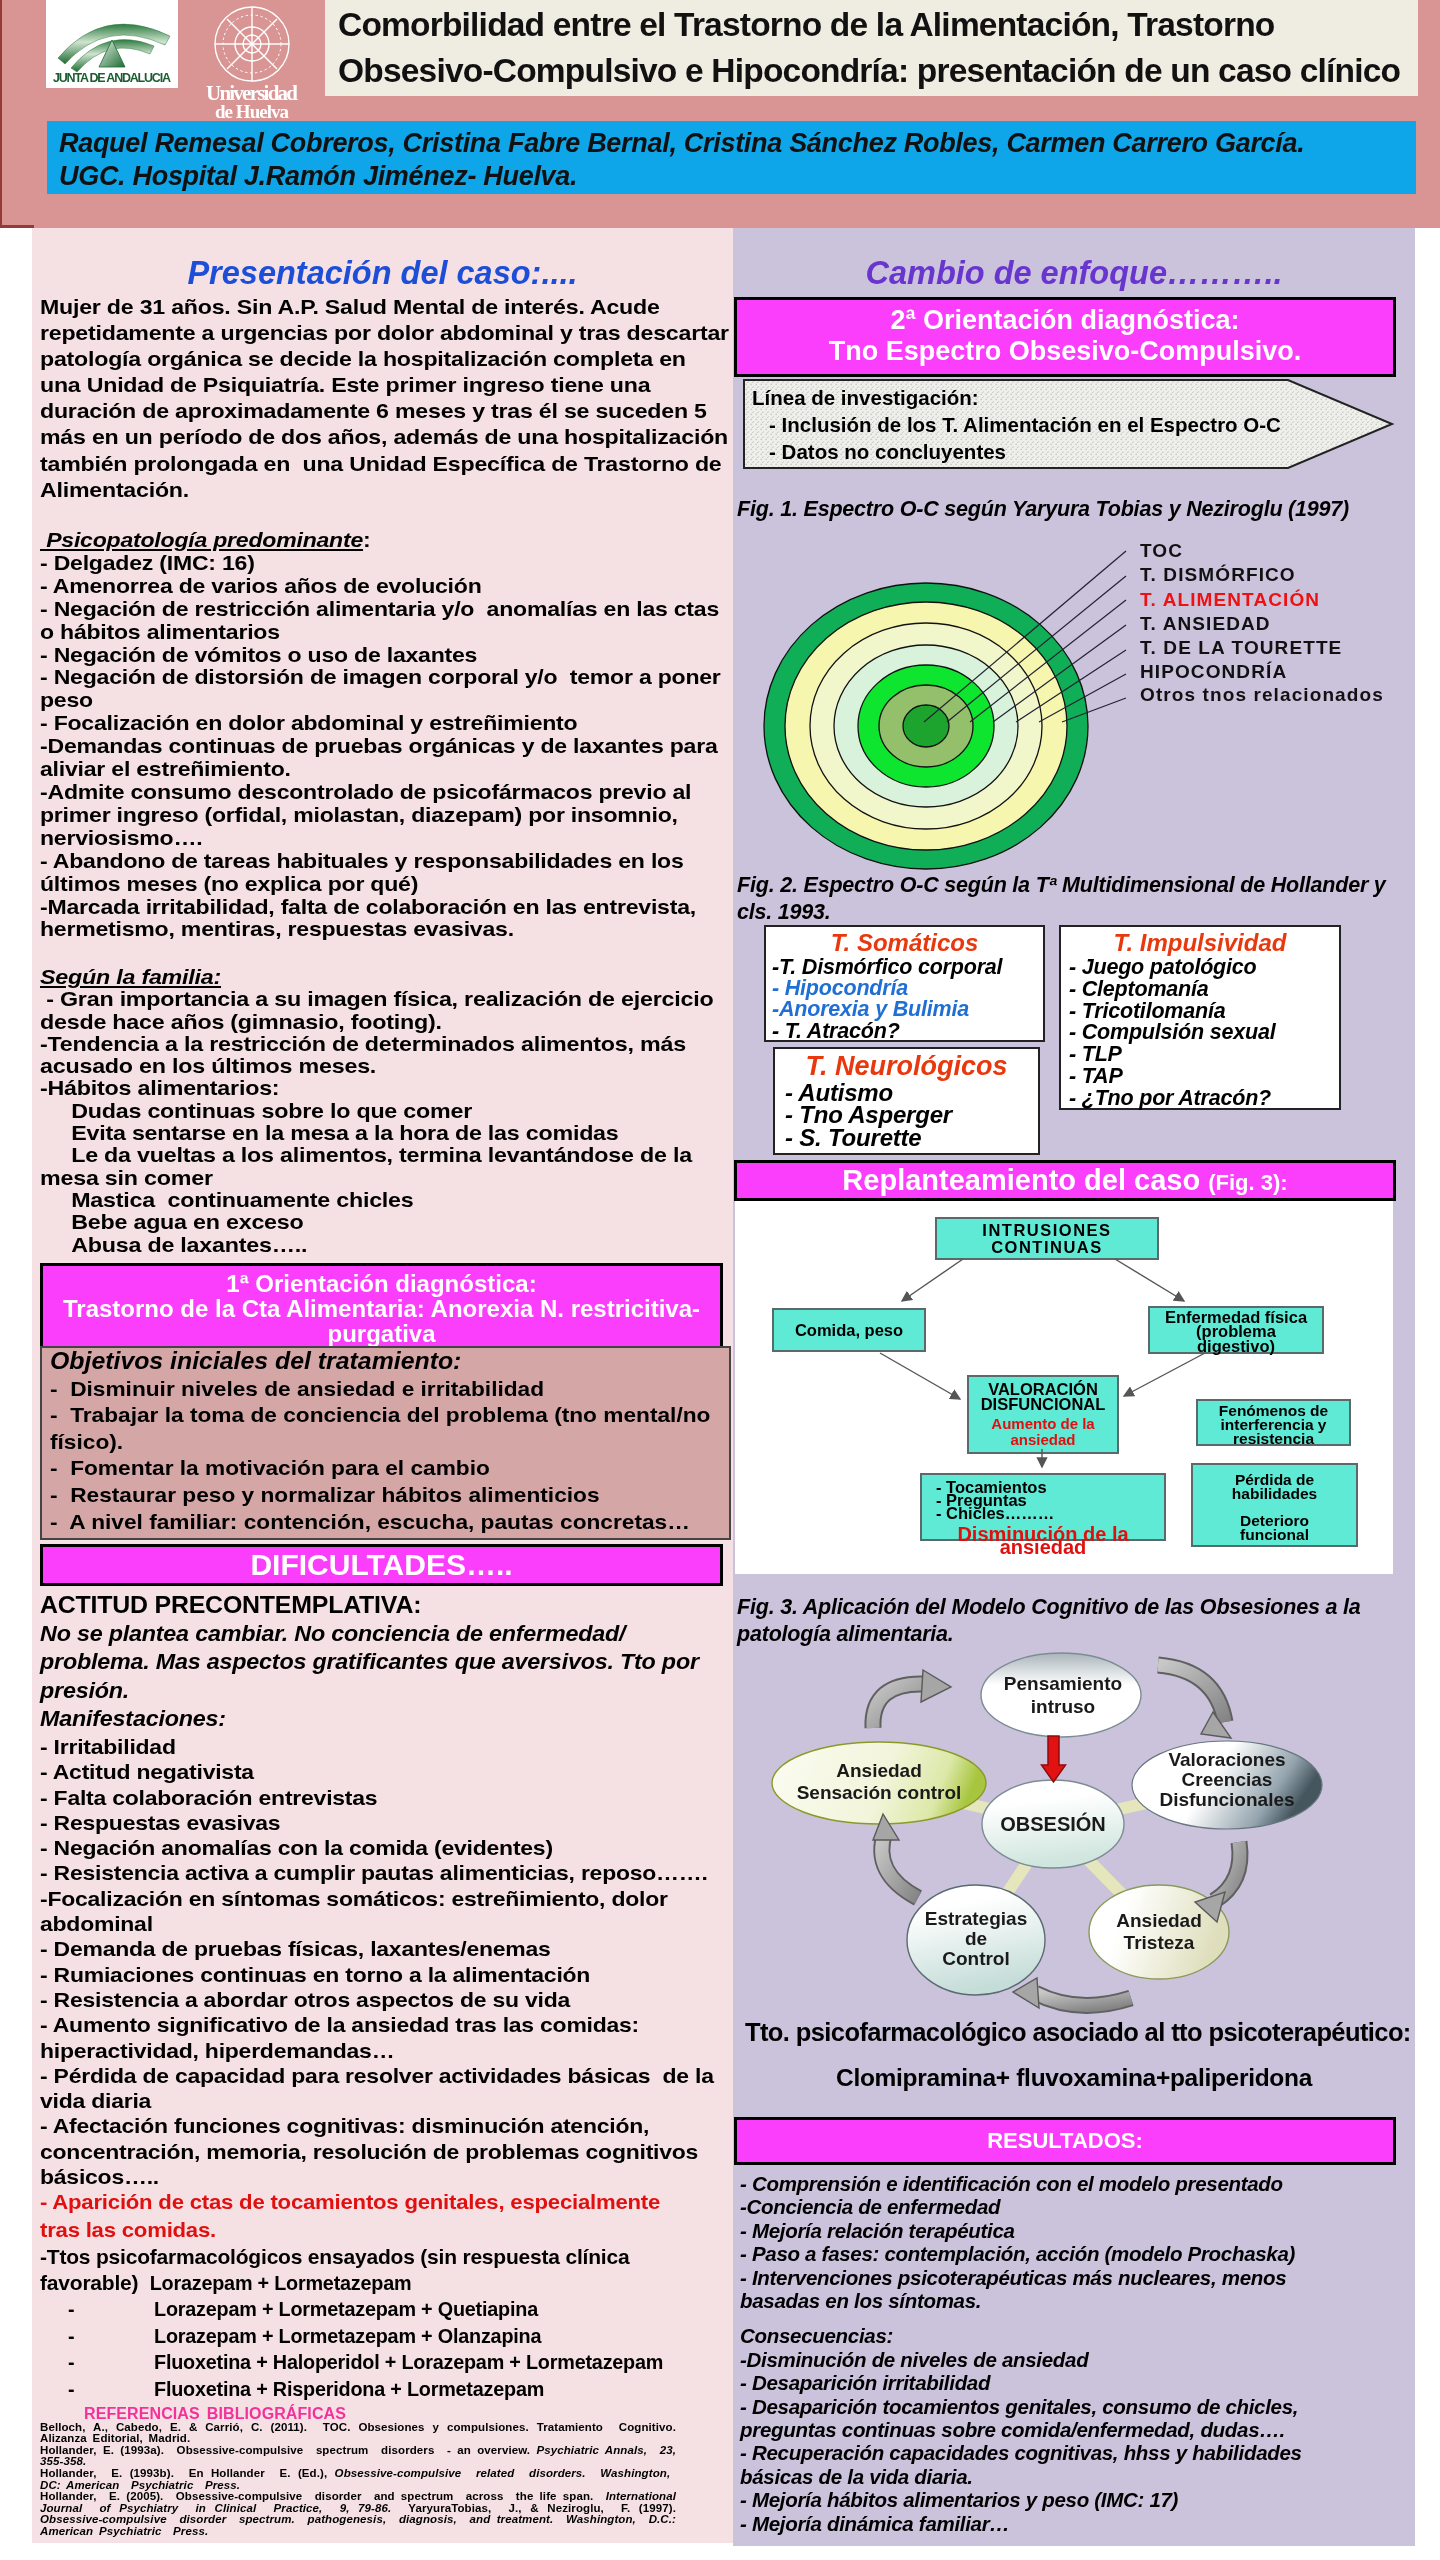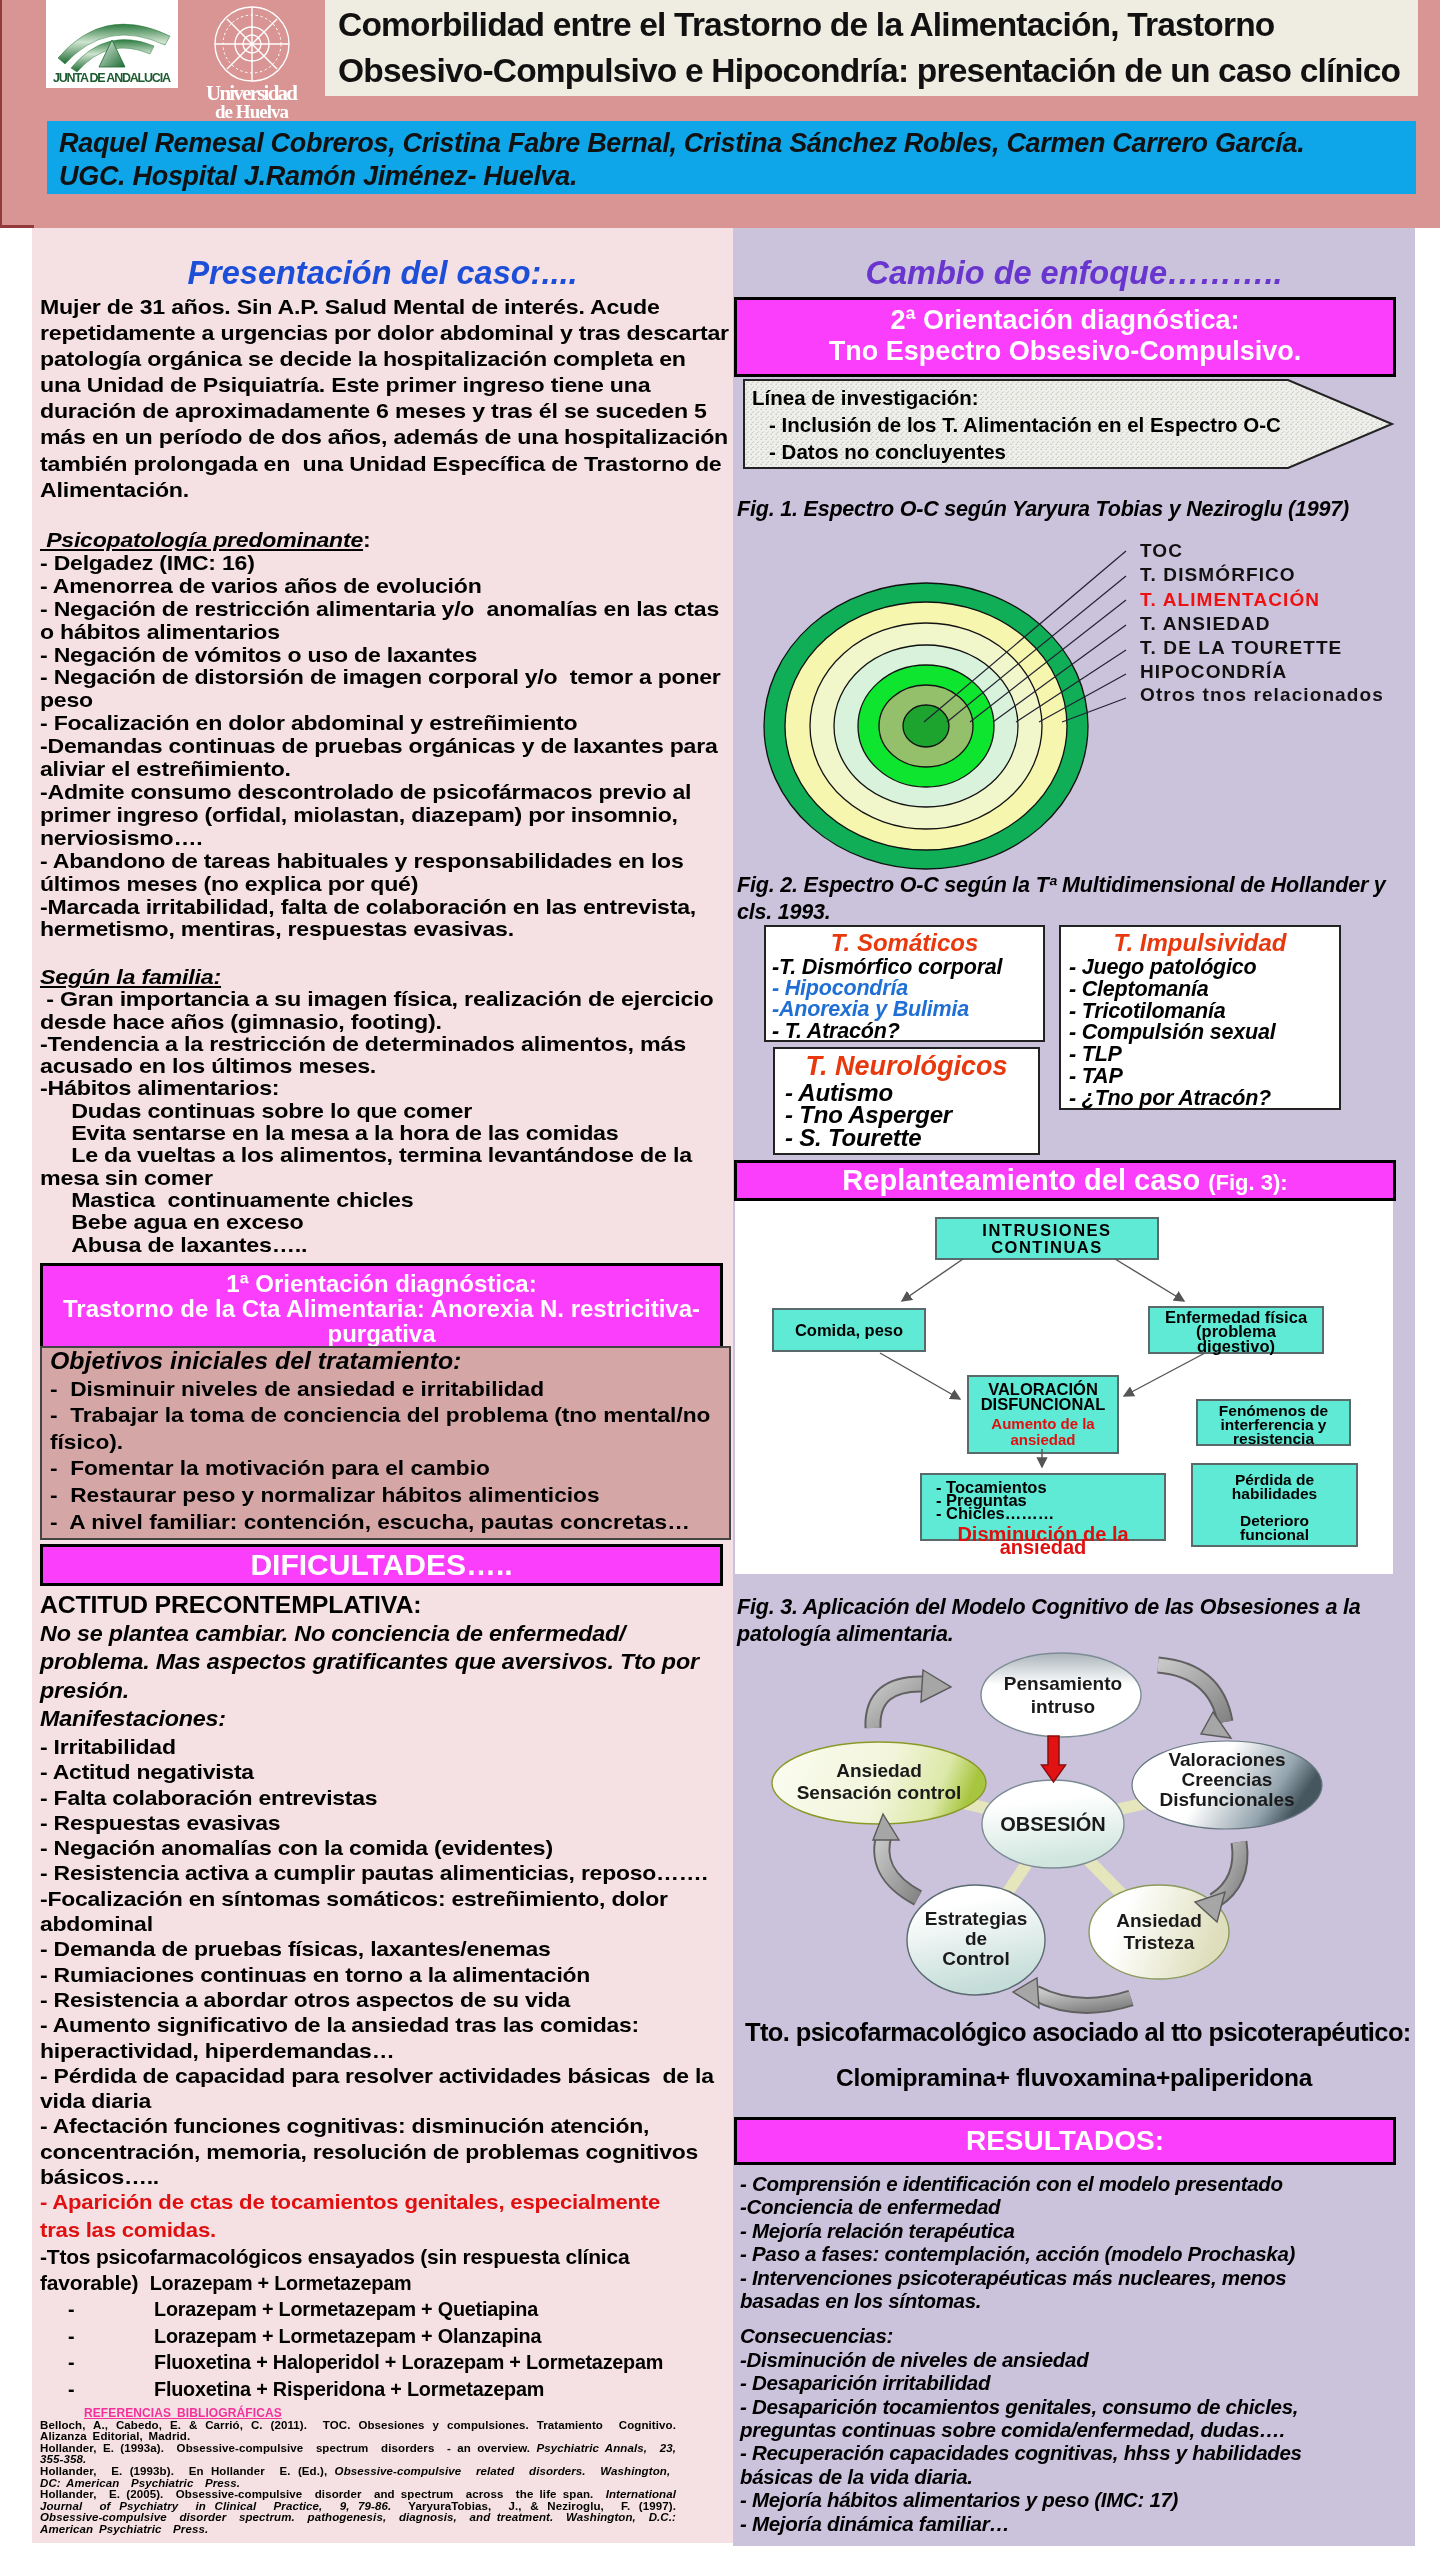--- a/index.html
+++ b/index.html
@@ -22,38 +22,38 @@
 #lban1{left:40px;top:1263px;width:677px;height:80px;background:#fb3efb;border:3px solid #000;color:#fff;text-align:center;font-weight:bold;font-size:24px;line-height:25.2px;padding-top:5px;}
 #lobj{left:40px;top:1346px;width:679px;height:190px;background:#d5a6a6;border:2px solid #444;font-size:21px;line-height:26.6px;padding:0 0 0 8px;}
 #lban2{left:40px;top:1544px;width:677px;height:36px;background:#fb3efb;border:3px solid #000;color:#fff;text-align:center;font-weight:bold;font-size:30px;line-height:36px;}
 #ltextD1{transform:scaleX(1.06);transform-origin:0 0;left:40px;top:1591px;width:692px;font-size:22px;line-height:28.2px;letter-spacing:-0.2px;}
 #ltextD2{transform:scaleX(1.12);transform-origin:0 0;left:40px;top:1734px;width:692px;font-size:20.5px;line-height:25.3px;letter-spacing:-0.2px;}
 #ltextE{transform:scaleX(1.08);transform-origin:0 0;left:40px;top:2188px;width:692px;font-size:20.5px;line-height:27.5px;color:#e01010;letter-spacing:-0.2px;}
 #ltextF{left:40px;top:2244px;width:692px;font-size:21px;line-height:25.5px;letter-spacing:-0.2px;}
 .med{font-size:19.8px;}
 .mdash{display:inline-block;width:86px;padding-left:28px;font-size:19.8px;}
 #lrefs{left:40px;top:2408px;width:636px;font-size:11.5px;line-height:11.6px;letter-spacing:0.1px;word-spacing:2.5px;text-align:justify;}
-#lrefhead{color:#f4319b;text-decoration:underline;font-size:12px;padding-left:44px;}
+#lrefhead{color:#f4319b;font-size:16px;padding-left:44px;}
 
 #rtitle{left:733px;top:255px;width:682px;text-align:center;font-size:32.5px;font-weight:bold;font-style:italic;color:#6935cf;}
 #rban1{left:734px;top:297px;width:656px;height:69px;background:#fb3efb;border:3px solid #000;color:#fff;text-align:center;font-weight:bold;font-size:27px;line-height:31px;padding-top:5px;}
 #rarrowtext{left:752px;top:384px;width:600px;font-weight:bold;font-size:20.5px;line-height:27px;color:#000;}
 #rfig1cap{left:737px;top:497px;width:680px;white-space:nowrap;font-size:21.5px;font-weight:bold;font-style:italic;letter-spacing:-0.2px;}
 .rlabel{font-size:19px;font-weight:bold;color:#111;white-space:nowrap;letter-spacing:1.1px;}
 #rfig2cap{left:737px;top:872px;width:680px;white-space:nowrap;font-size:21.5px;font-weight:bold;font-style:italic;line-height:27px;letter-spacing:-0.2px;}
 .wbox{background:#fff;border:2px solid #222;}
 .boxtitle{color:#e8380d;font-weight:bold;font-style:italic;text-align:center;}
 .boxitems{font-weight:bold;font-style:italic;color:#000;letter-spacing:-0.2px;}
 #rban2{left:734px;top:1160px;width:656px;height:35px;background:#fb3efb;border:3px solid #000;color:#fff;text-align:center;font-weight:bold;font-size:29px;line-height:35px;}
 #rpanel{left:735px;top:1201px;width:658px;height:373px;background:#fff;}
 .fbox{position:absolute;background:#5eead4;border:2px solid #5a6a6a;font-weight:bold;font-size:16.5px;color:#000;text-align:center;}
 #rfig3cap{left:737px;top:1594px;width:680px;white-space:nowrap;font-size:21.5px;font-weight:bold;font-style:italic;line-height:27px;letter-spacing:-0.2px;}
 #rtto{left:745px;top:2018px;width:680px;font-size:25.5px;font-weight:bold;letter-spacing:-0.6px;white-space:nowrap;}
 #rclomi{left:733px;top:2064px;width:682px;text-align:center;font-size:24.5px;font-weight:bold;letter-spacing:-0.3px;}
-#rban3{left:734px;top:2117px;width:656px;height:42px;background:#fb3efb;border:3px solid #000;color:#fff;text-align:center;font-weight:bold;font-size:28px;line-height:42px;}
+#rban3{left:734px;top:2117px;width:656px;height:42px;background:#fb3efb;border:3px solid #000;color:#fff;text-align:center;font-weight:bold;font-size:22px;line-height:42px;}
 #rres{left:740px;top:2172px;width:680px;font-size:20.5px;font-weight:bold;font-style:italic;line-height:23.4px;letter-spacing:-0.3px;white-space:nowrap;}
 </style>
 </head>
 <body>
 <div class="abs" id="header"></div>
 <div class="abs" id="hdrbtm"></div>
 <div class="abs" id="logobox"></div>
 <div class="abs" id="titlebox">
     <div class="abs" id="titletext">Comorbilidad entre el Trastorno de la Alimentación, Trastorno<br>Obsesivo-Compulsivo e Hipocondría: presentación de un caso clínico</div>
   </div>

